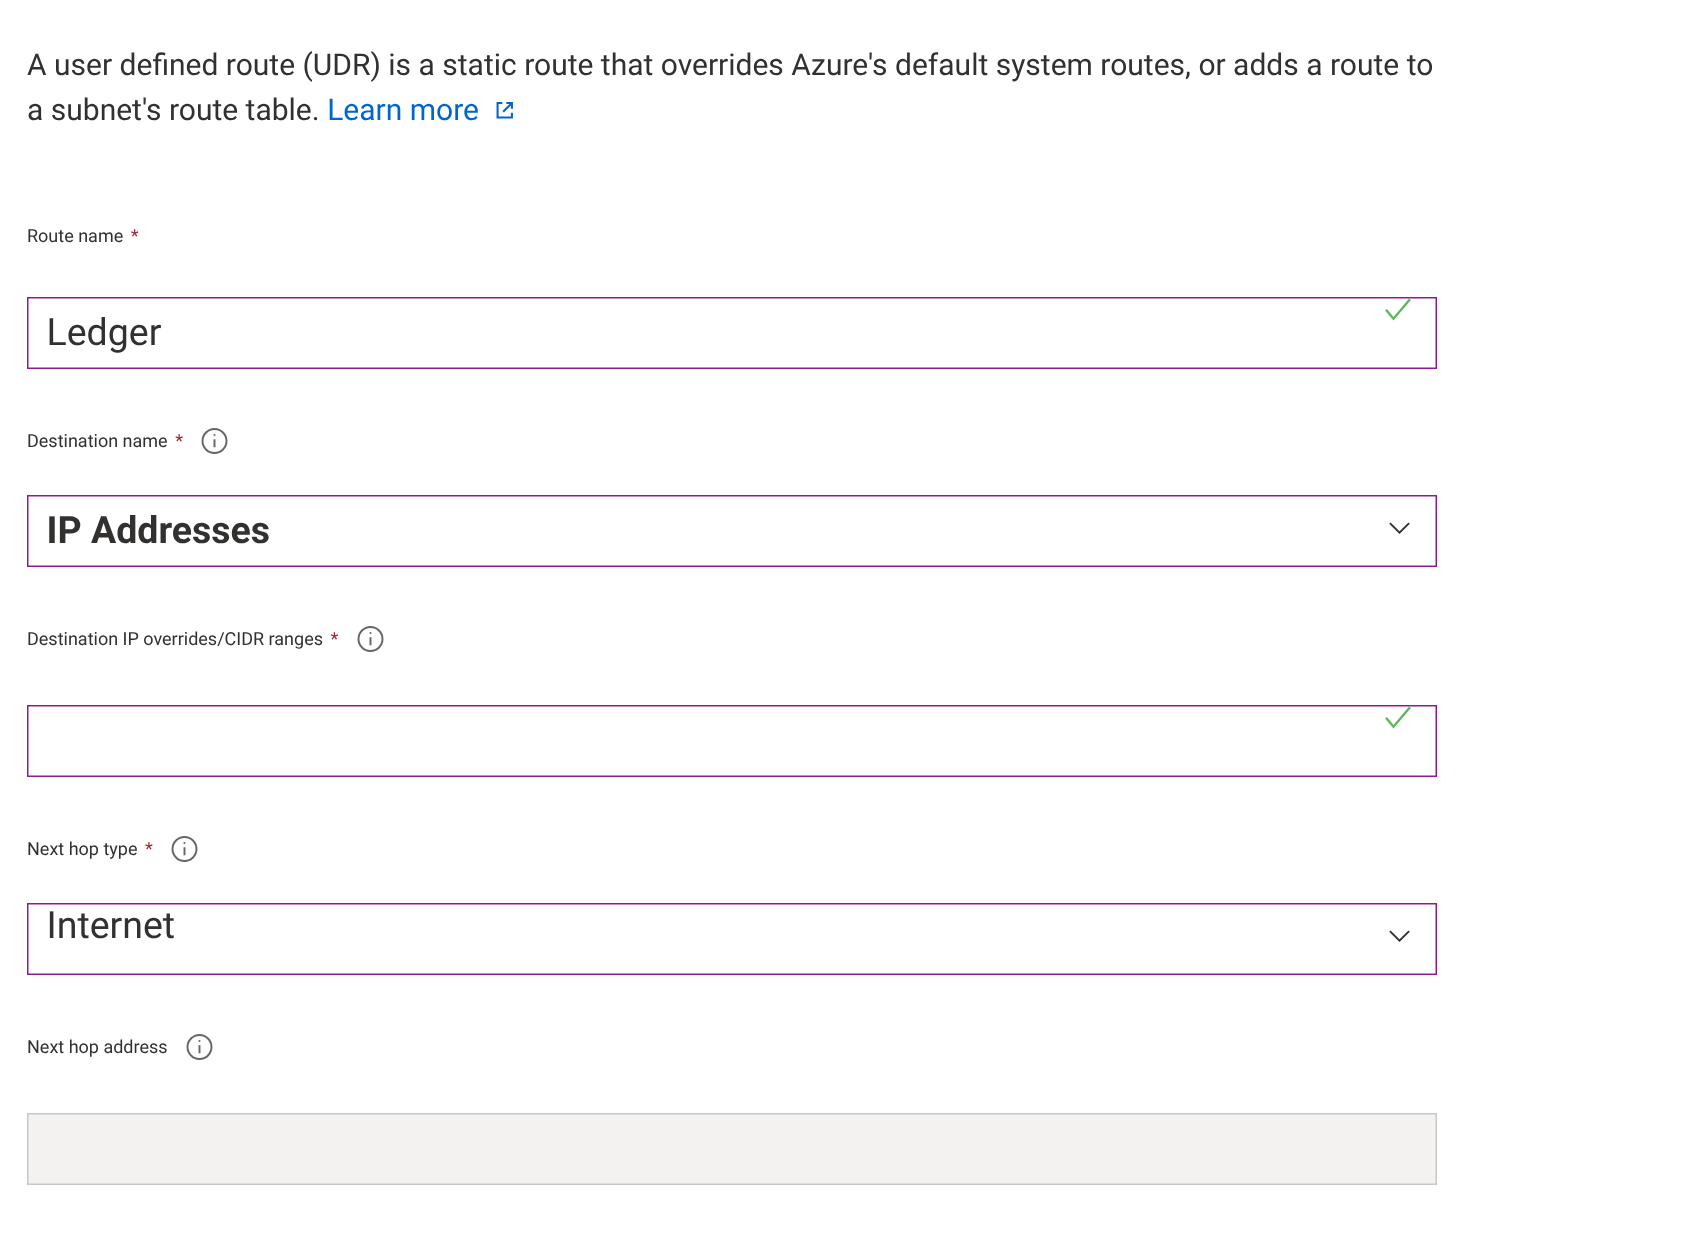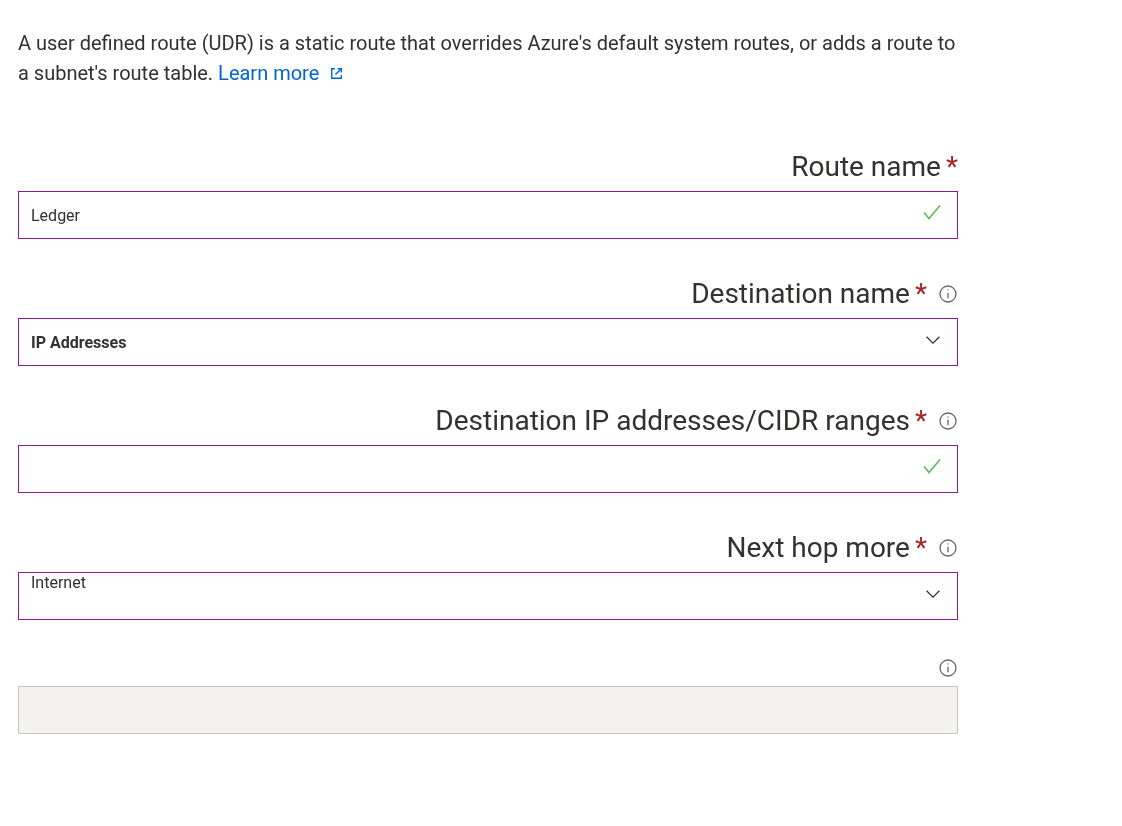--- a/index.html
+++ b/index.html
@@ -30,25 +30,24 @@
     display: inline-block;
     vertical-align: -2px;
     margin-left: 4px;
   }
   .form-group {
     margin-bottom: 38px;
   }
   .form-label {
     display: flex;
     align-items: center;
-    font-size: 28px;
+    font-size: 12px;
     color: #323130;
     margin-bottom: 8px;
     gap: 3px;
-    justify-content: flex-end;
   }
   .required {
     color: #a4262c;
     margin-left: 2px;
   }
   .info-circle {
     margin-left: 8px;
     display: inline-flex;
     align-items: center;
     cursor: pointer;
@@ -56,25 +55,26 @@
   .input-wrap {
     position: relative;
     width: 100%;
   }
   .text-input, .select {
     width: 100%;
     height: 48px;
     border: 1px solid #8e1b8e;
     background: #fff;
     font-family: inherit;
-    font-size: 16px;
+    font-size: 25px;
     color: #323130;
     padding: 0 50px 0 12px;
     outline: none;
     appearance: none;
+    margin-top: 26px;
   }
   .text-input.disabled {
     background: #f3f2f1;
     border-color: #c8c6c4;
     color: #a19f9d;
   }
   .valid-mark {
     position: absolute;
     right: 14px;
     top: 50%;
@@ -143,21 +143,21 @@
       <span class="chevron">
         <svg width="22" height="22" viewBox="0 0 24 24" fill="none" stroke="#333" stroke-width="1.4">
           <path d="M5 9 L12 16 L19 9"></path>
         </svg>
       </span>
     </div>
   </div>
 
   <div class="form-group">
     <div class="form-label">
-      <span>Destination IP addresses/CIDR ranges</span>
+      <span>Destination IP overrides/CIDR ranges</span>
       <span class="required">*</span>
       <span class="info-circle">
         <svg width="20" height="20" viewBox="0 0 20 20" fill="none" stroke="#666" stroke-width="1.3">
           <circle cx="10" cy="10" r="8"></circle>
           <line x1="10" y1="8.8" x2="10" y2="14.2"></line>
           <circle cx="10" cy="6" r="0.7" fill="#666" stroke="none"></circle>
         </svg>
       </span>
     </div>
     <div class="input-wrap">
@@ -165,21 +165,21 @@
       <span class="valid-mark">
         <svg width="24" height="24" viewBox="0 0 24 24" fill="none" stroke="#5cb85c" stroke-width="1.6">
           <path d="M4 12 L9 18 L20 5"></path>
         </svg>
       </span>
     </div>
   </div>
 
   <div class="form-group">
     <div class="form-label">
-      <span>Next hop more</span>
+      <span>Next hop type</span>
       <span class="required">*</span>
       <span class="info-circle">
         <svg width="20" height="20" viewBox="0 0 20 20" fill="none" stroke="#666" stroke-width="1.3">
           <circle cx="10" cy="10" r="8"></circle>
           <line x1="10" y1="8.8" x2="10" y2="14.2"></line>
           <circle cx="10" cy="6" r="0.7" fill="#666" stroke="none"></circle>
         </svg>
       </span>
     </div>
     <div class="input-wrap">
@@ -189,20 +189,21 @@
       <span class="chevron">
         <svg width="22" height="22" viewBox="0 0 24 24" fill="none" stroke="#333" stroke-width="1.4">
           <path d="M5 9 L12 16 L19 9"></path>
         </svg>
       </span>
     </div>
   </div>
 
   <div class="form-group">
     <div class="form-label">
+      <span>Next hop address</span>
       <span class="info-circle">
         <svg width="20" height="20" viewBox="0 0 20 20" fill="none" stroke="#666" stroke-width="1.3">
           <circle cx="10" cy="10" r="8"></circle>
           <line x1="10" y1="8.8" x2="10" y2="14.2"></line>
           <circle cx="10" cy="6" r="0.7" fill="#666" stroke="none"></circle>
         </svg>
       </span>
     </div>
     <div class="input-wrap">
       <input type="text" class="text-input disabled" disabled="" value="" style="">

